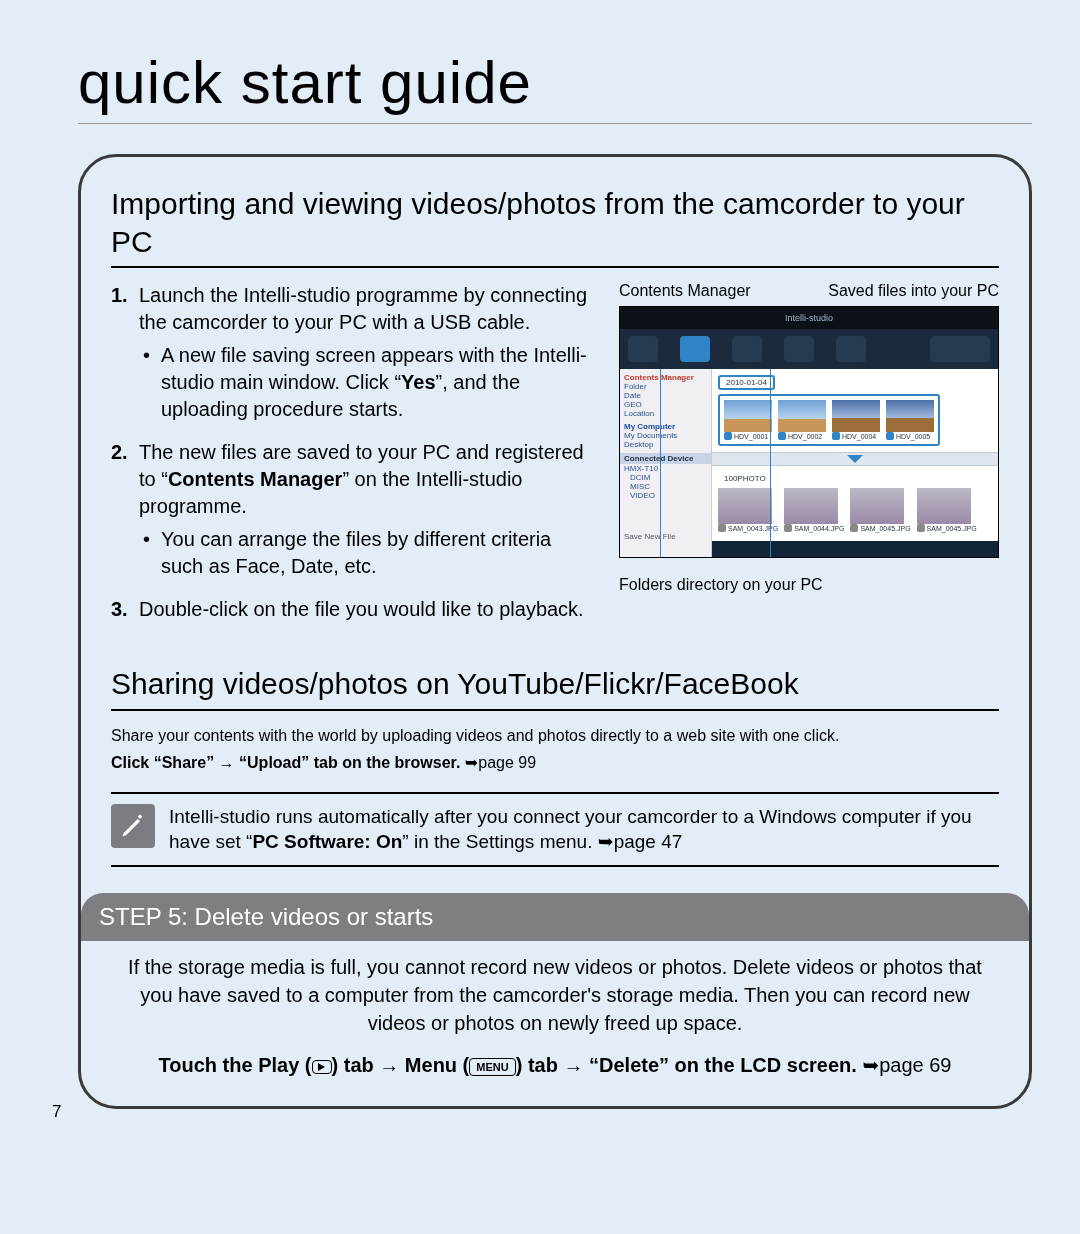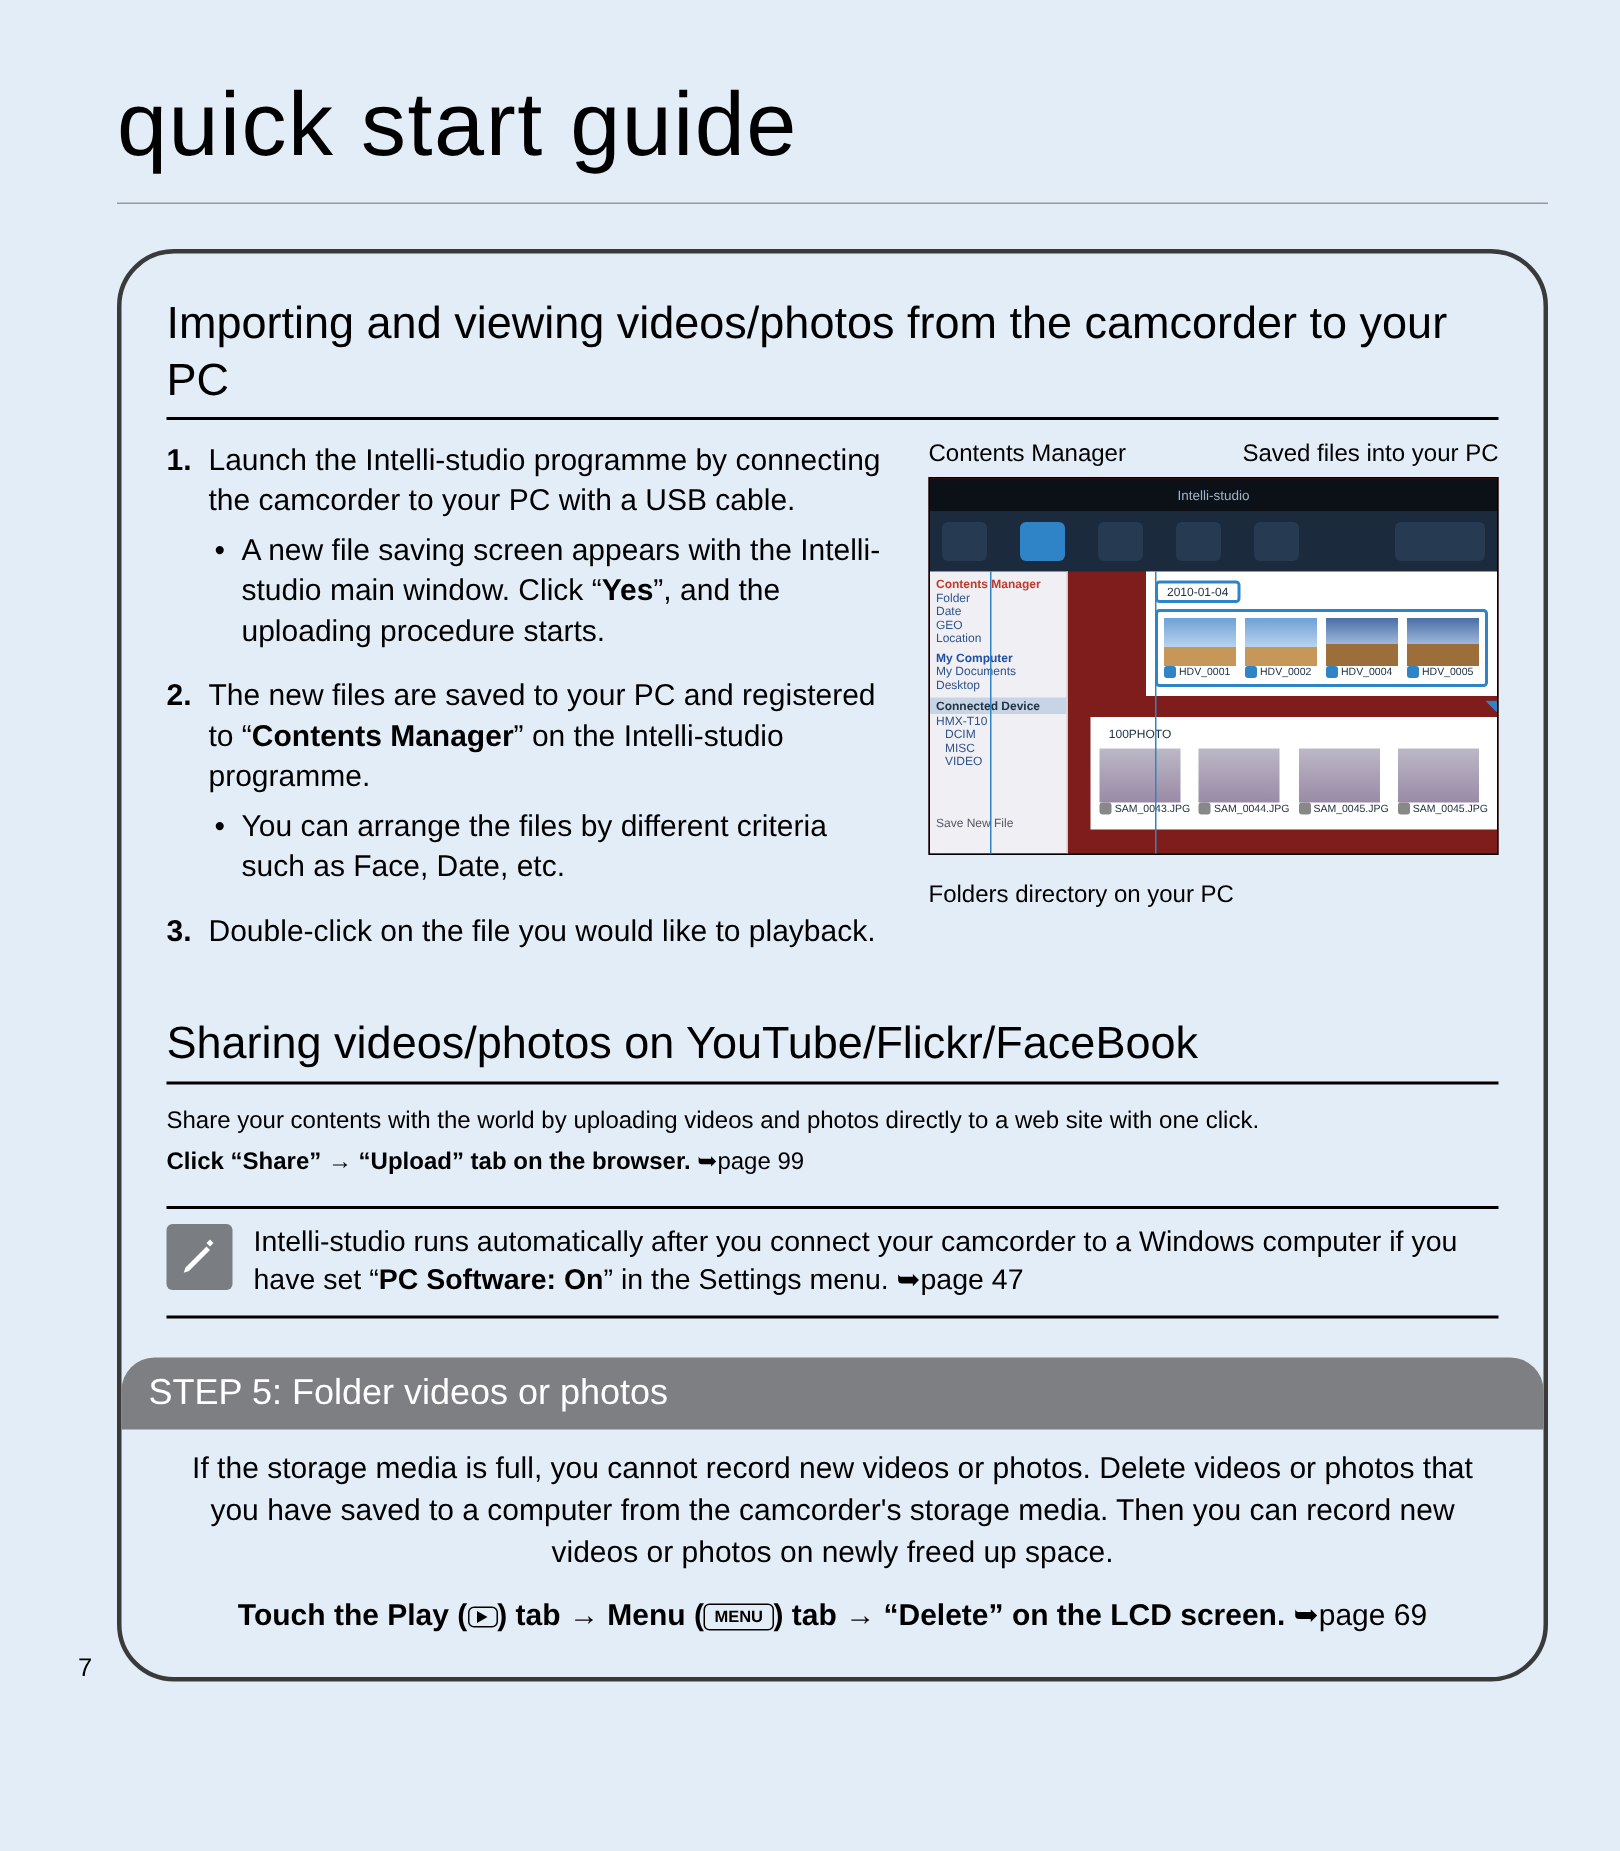--- a/index.html
+++ b/index.html
@@ -1,17 +1,17 @@
 <!DOCTYPE html>
 <html><head>
 <meta charset="utf-8">
 <style>
   html,body{margin:0;padding:0;background:#e3edf7;font-family:Arial,Helvetica,sans-serif;color:#000;}
   .page{width:1080px;min-height:1234px;background:#e3edf7;position:relative;box-sizing:border-box;padding:48px 48px 48px 78px;}
-  .title{font-size:60px;font-weight:300;letter-spacing:1px;border-bottom:1px solid #999;padding-bottom:18px;margin:0 0 30px 0;}
+  .title{font-size:60px;font-weight:300;letter-spacing:1px;border-bottom:1px solid #999;padding-bottom:6px;margin:0 0 30px 0;}
   .panel{border:3px solid #3a3a3a;border-radius:38px;padding:28px 30px 22px 30px;background:#e3edf7;}
   .h2{font-size:30px;font-weight:400;border-bottom:2px solid #000;padding-bottom:6px;margin:0 0 14px 0;line-height:1.25;}
   .row{display:flex;gap:22px;}
   .steps{flex:1;font-size:20px;line-height:1.35;}
   ol.num{list-style:none;margin:0;padding:0;}
   ol.num>li{display:flex;margin:0 0 16px 0;}
   ol.num>li>.n{font-weight:700;min-width:28px;}
   ol.num>li>.body{flex:1;}
   ul.bul{list-style:none;margin:6px 0 0 0;padding:0;}
   ul.bul>li{position:relative;padding-left:22px;margin-top:2px;}
@@ -19,21 +19,21 @@
   .fig{width:380px;}
   .fig-labels{display:flex;justify-content:space-between;font-size:16px;margin-bottom:6px;}
   .ui-window{border:1px solid #000;background:#7f1d1d;height:250px;position:relative;overflow:hidden;font-size:10px;}
   .ui-topbar{height:22px;background:#0c1118;display:flex;align-items:center;justify-content:center;color:#9fb5cc;font-size:9px;}
   .ui-tabs{height:40px;background:#1b2a3c;display:flex;padding:0 8px;align-items:center;gap:22px;}
   .ui-tab{width:30px;height:26px;background:#263a52;border-radius:4px;}
   .ui-tab.active{background:#2e84c6;}
   .ui-body{display:flex;height:calc(100% - 62px);}
   .ui-side{width:92px;background:#efeff4;border-right:1px solid #ccc;font-size:8px;color:#30538c;padding:2px 4px;box-sizing:border-box;}
   .ui-side-h{font-weight:700;margin-top:2px;}
-  .ui-main{flex:1;display:flex;flex-direction:column;align-items:flex-end;}
+  .ui-main{flex:1;display:flex;flex-direction:column;}
   .ui-pane{flex:1;padding:6px;background:#fff;}
   .date-pill{border:2px solid #2e84c6;border-radius:3px;display:inline-block;font-size:8px;padding:1px 6px;color:#234;margin-bottom:4px;}
   .thumb-row{border:2px solid #2e84c6;border-radius:3px;padding:4px;display:flex;gap:6px;width:max-content;}
   .thumb{width:48px;height:32px;background:#88a;position:relative;}
   .thumb-cap{font-size:7px;color:#234;display:flex;align-items:center;gap:2px;}
   .thumb-cap .dot{width:8px;height:8px;background:#2e84c6;border-radius:2px;}
   .ui-divider{height:12px;background:#dfe6ee;border-top:1px solid #bcc;border-bottom:1px solid #bcc;position:relative;}
   .ui-divider:after{content:"";position:absolute;left:50%;top:2px;width:16px;height:8px;margin-left:-8px;background:#2e84c6;clip-path:polygon(0 0,100% 0,50% 100%);} 
   .folder-pill{display:inline-block;font-size:8px;padding:1px 6px;margin-bottom:4px;color:#234;}
   .thumb-row2{display:flex;gap:6px;width:max-content;}
@@ -216,21 +216,21 @@
 
     <div class="note">
       <div class="note-icon">
         <svg viewBox="0 0 24 24">
             <path d="M3 21l3-1 12-12-2-2L4 18l-1 3zm15-15l2-2-2-2-2 2 2 2z"></path>
           </svg>
       </div>
       <div class="note-text"><span>Intelli-studio runs automatically after you connect your camcorder to a Windows computer if you have set “</span><b>PC Software: On</b><span>” in the Settings menu. ➥page 47</span></div>
     </div>
 
-    <div class="step-bar">STEP 5: Folder videos or photos</div>
+    <div class="step-bar">STEP 5: Delete videos or starts</div>
     <div class="step-body">
       <p style="margin:10px 0 14px 0;">If the storage media is full, you cannot record new videos or photos. Delete videos or photos that you have saved to a computer from the camcorder's storage media. Then you can record new videos or photos on newly freed up space.</p>
       <p style="margin:5px;">
         <span class="inline-b">Touch the Play (</span><span class="btn-icon play"></span><span class="inline-b">) tab → Menu (</span><span class="btn-icon">MENU</span><span class="inline-b">) tab → “Delete” on the LCD screen.</span><span> ➥page 69</span>
       </p>
     </div>
 
   </div>
 
   <div class="page-num">7</div>

